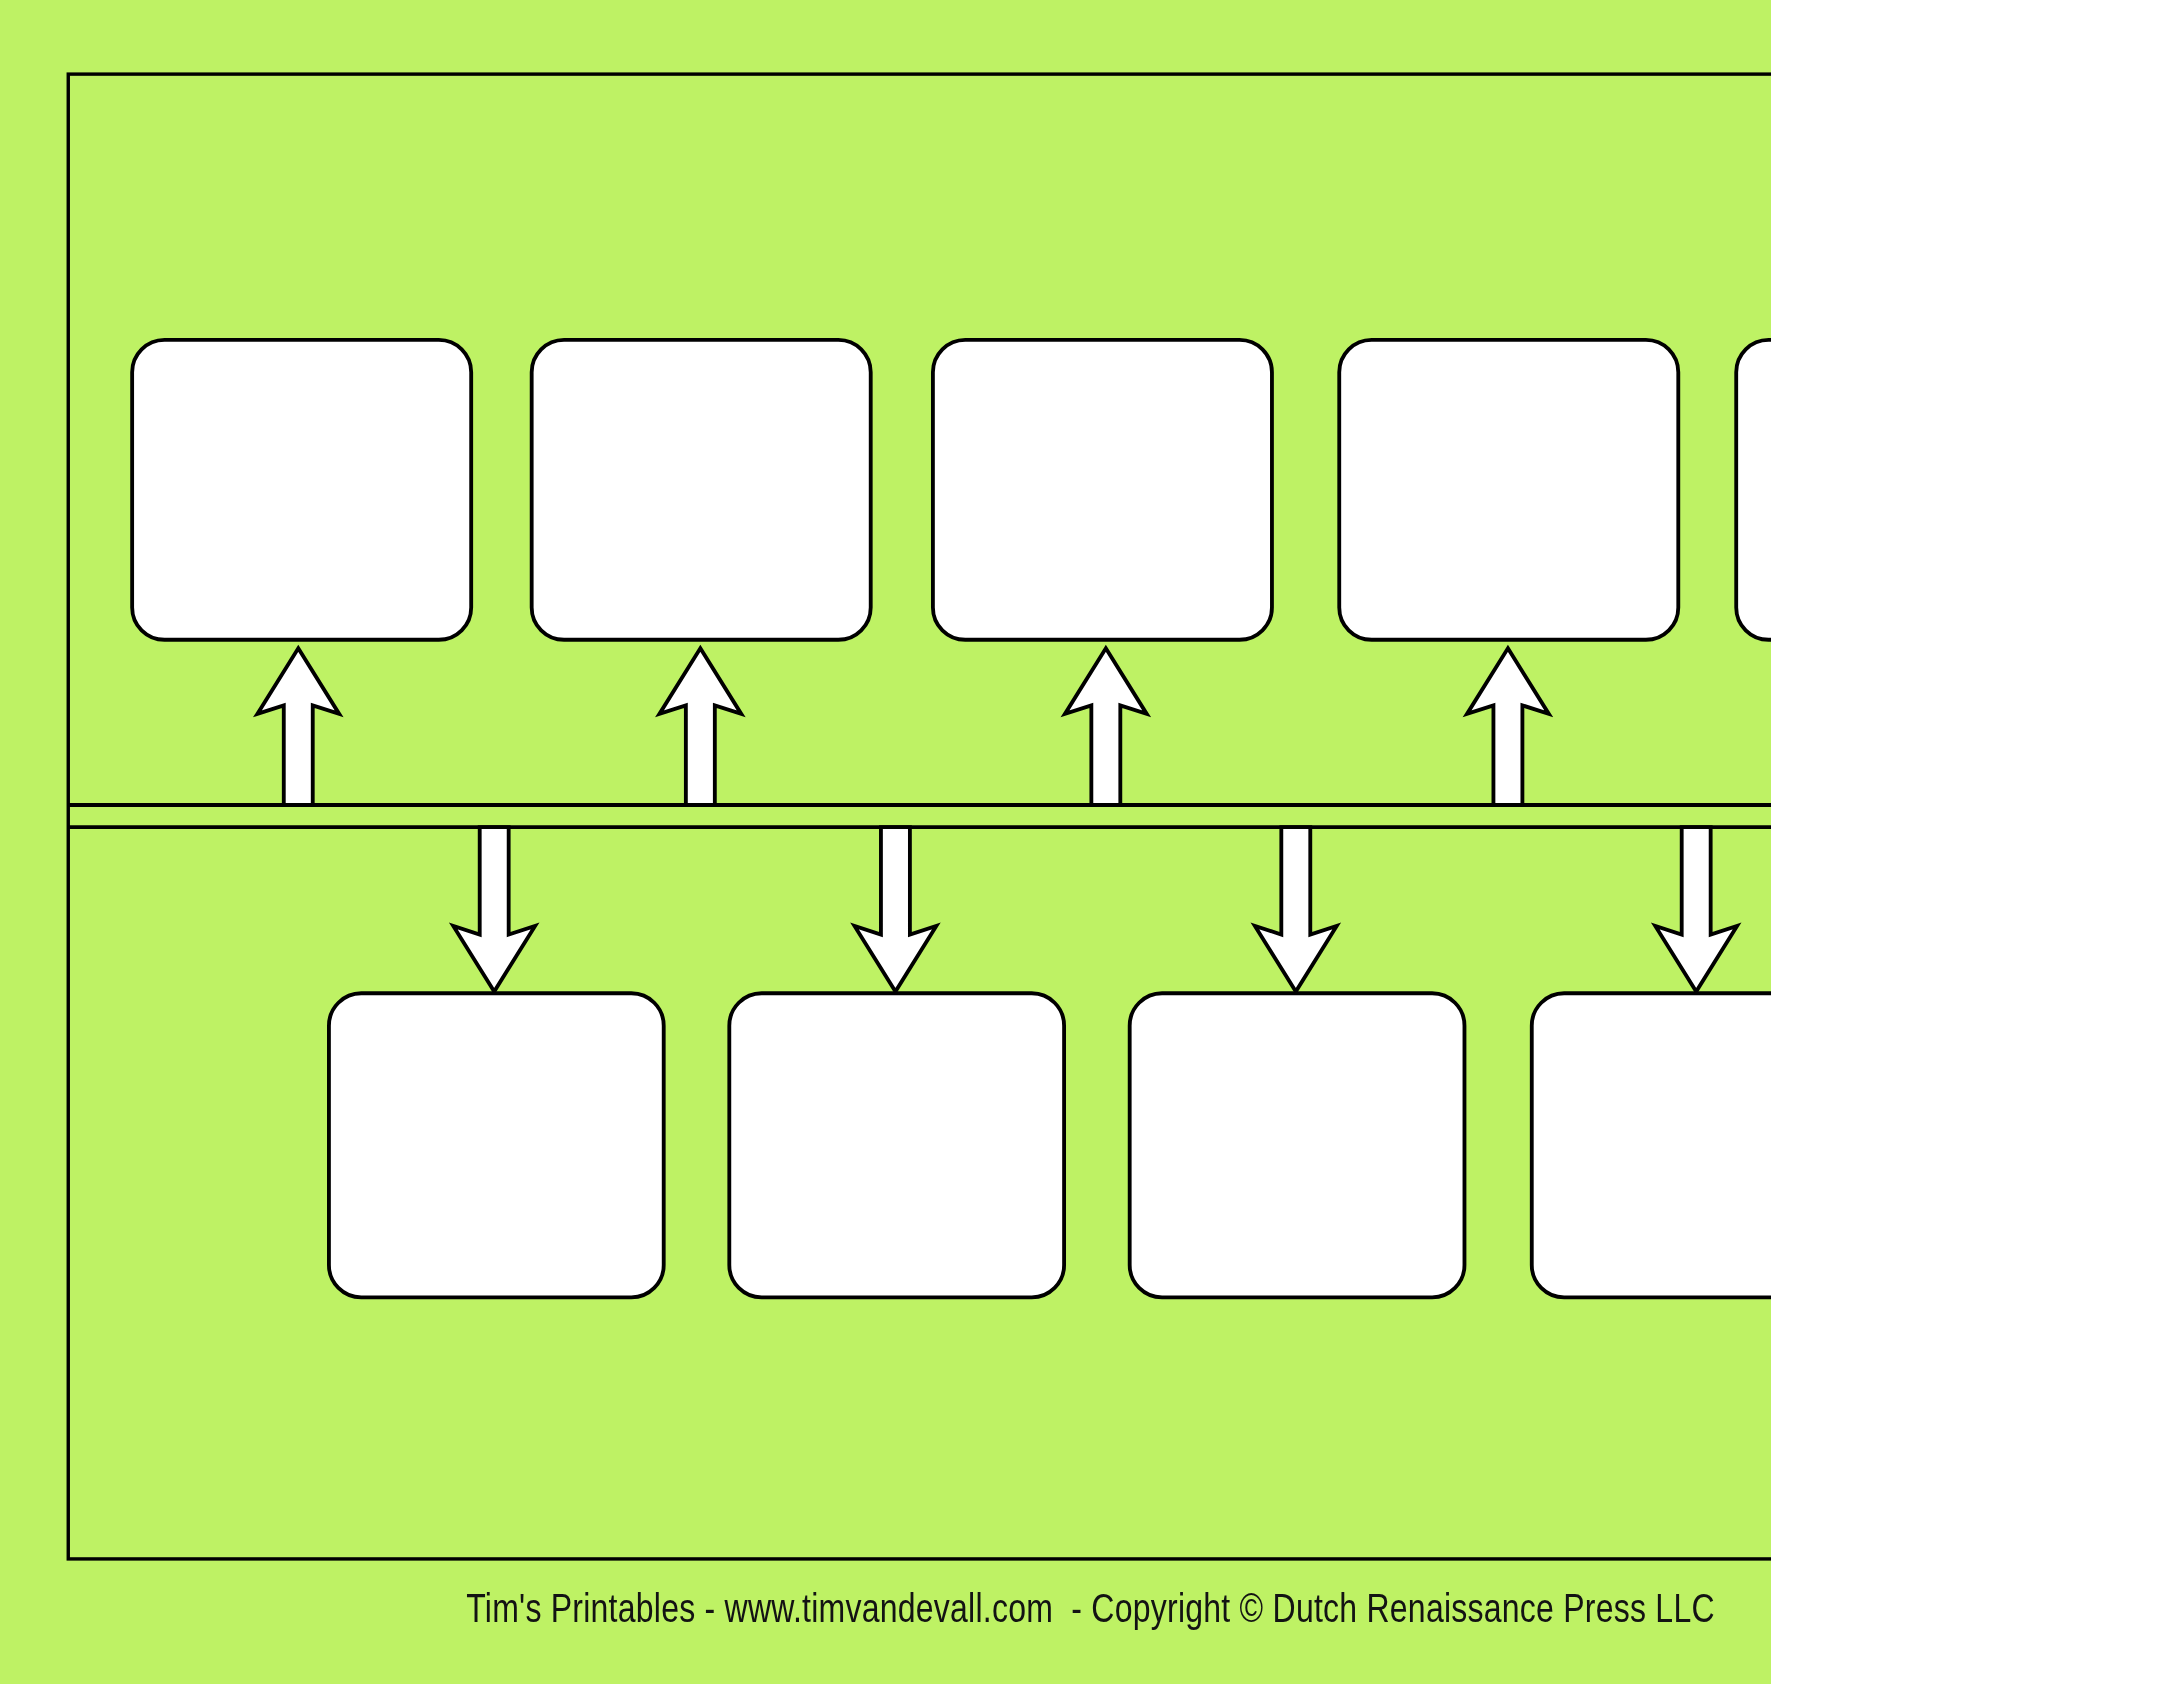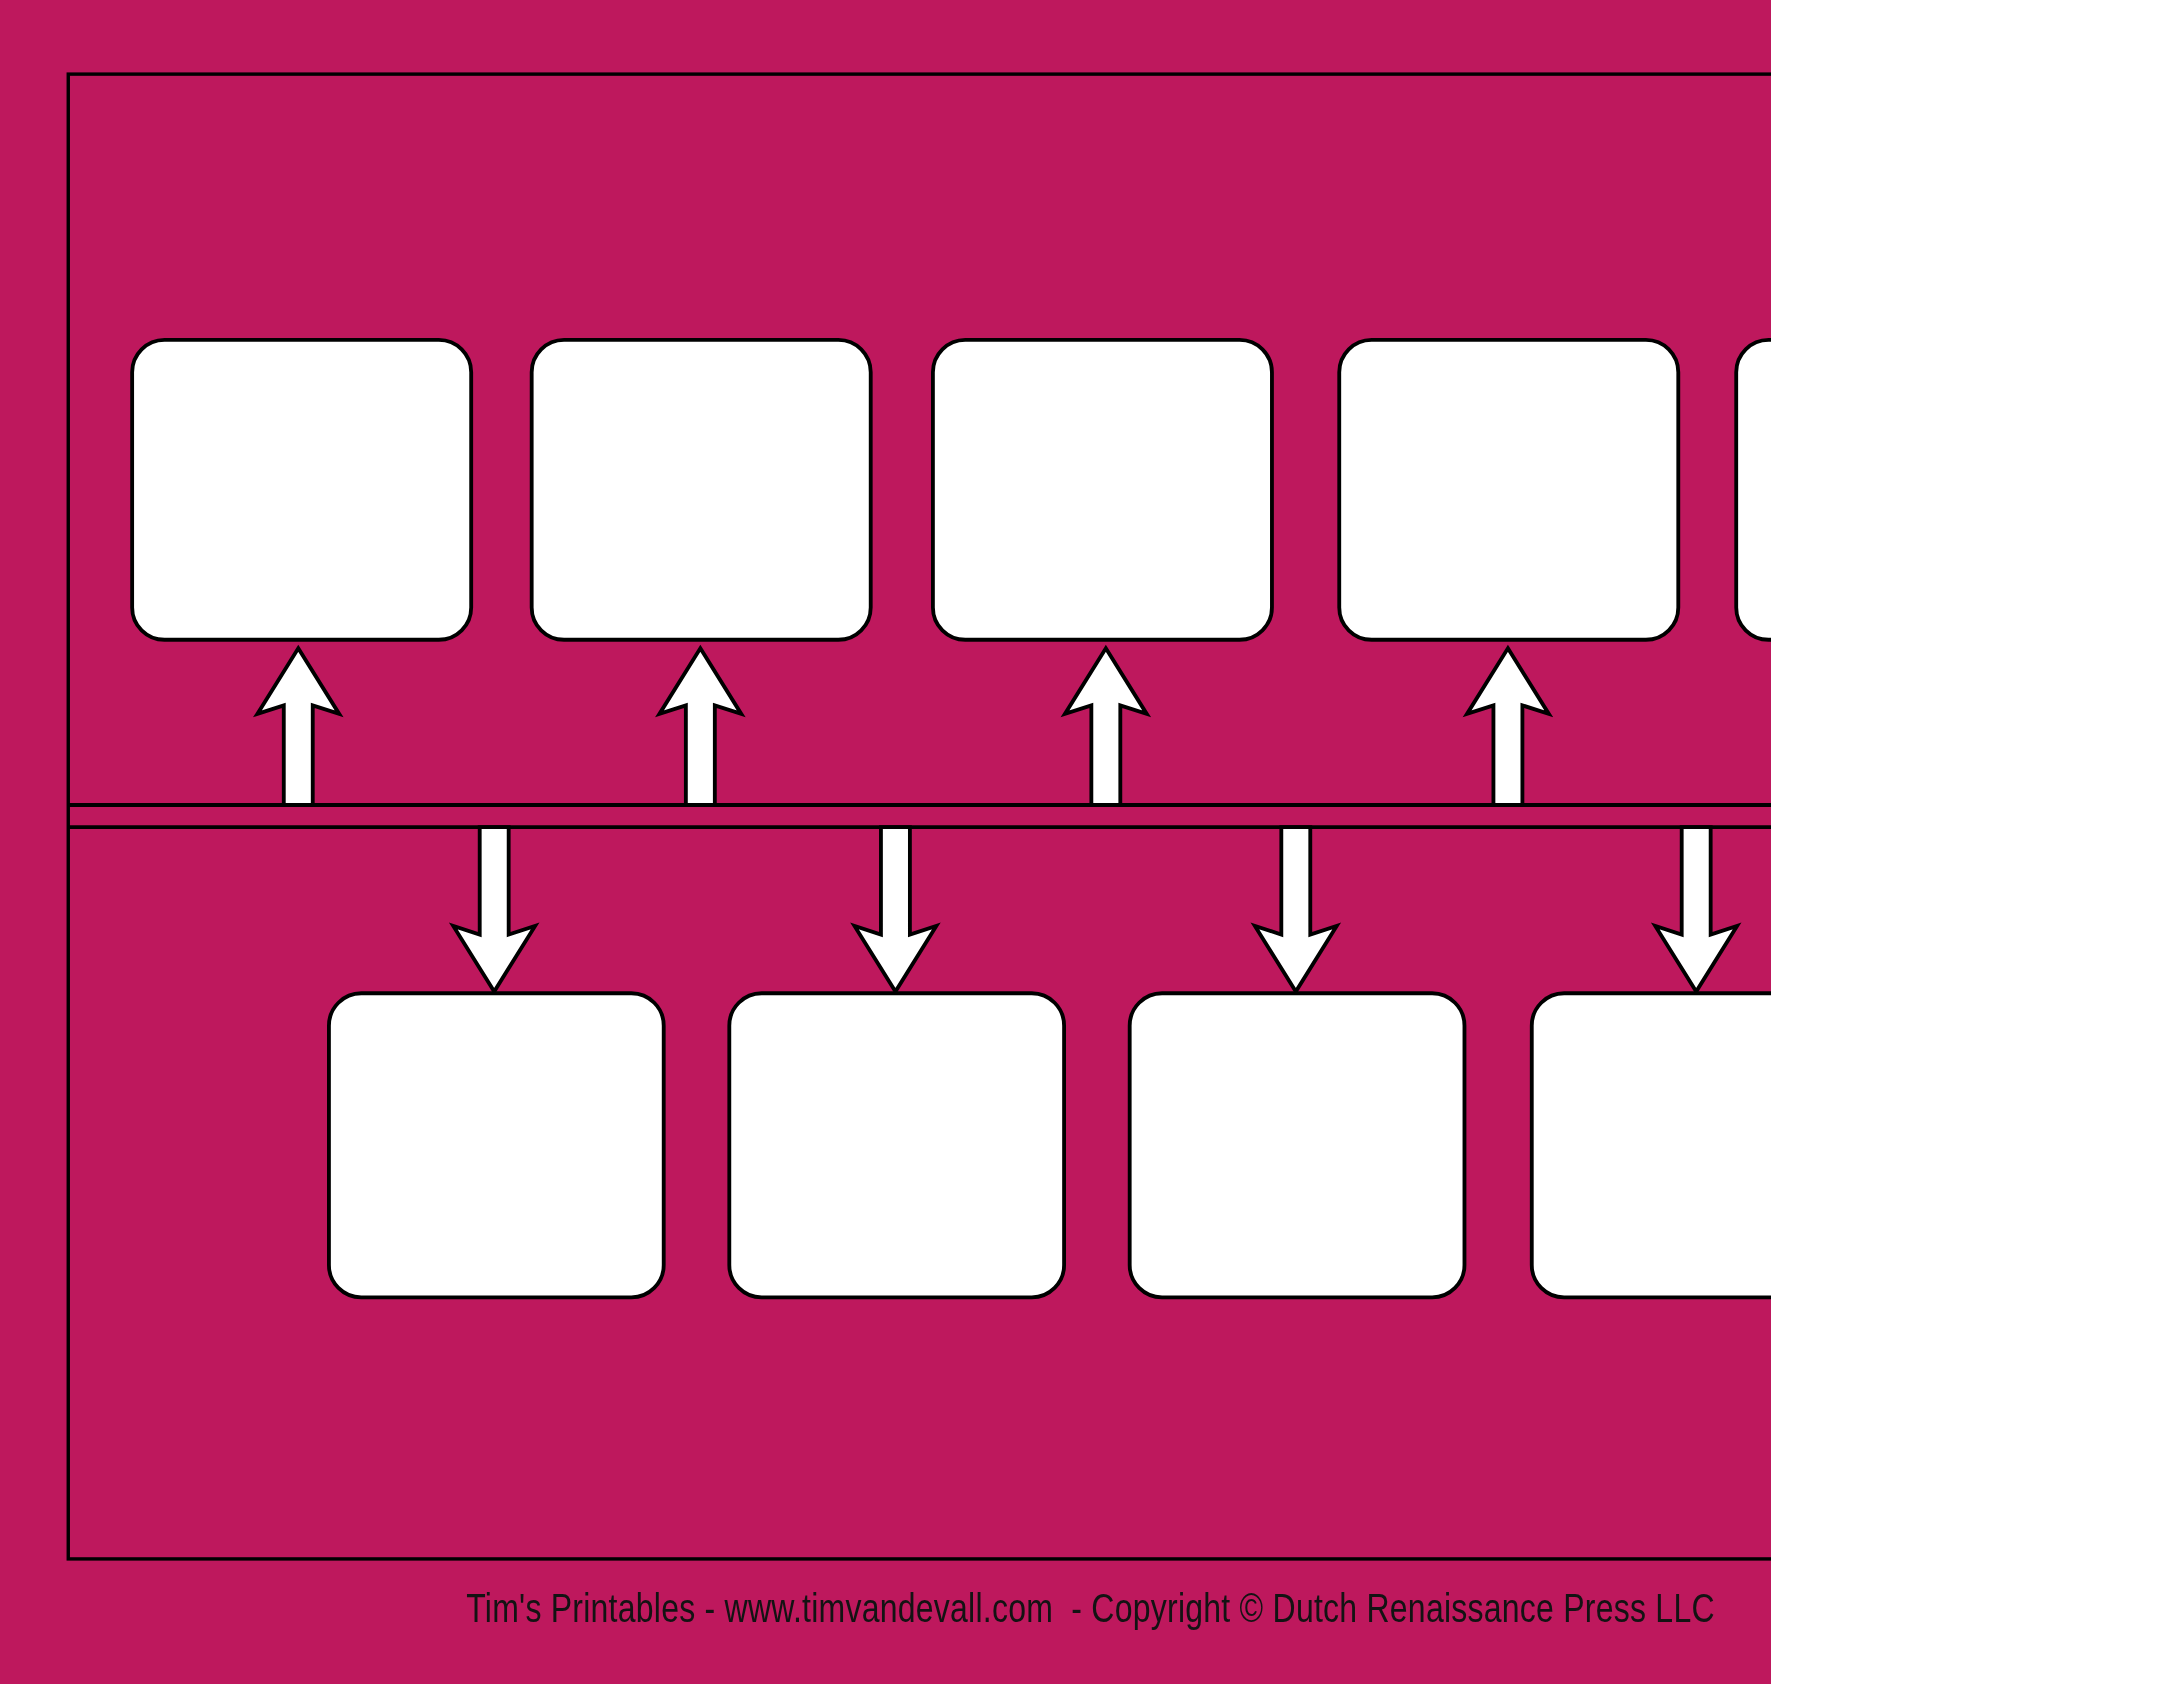--- a/index.html
+++ b/index.html
@@ -8,21 +8,21 @@
     padding: 0;
     background: #ffffff;
   }
   body {
     font-family: "Liberation Sans", sans-serif;
   }
   #page {
     position: relative;
     width: 1771px;
     height: 1685px;
-    background: #be185d;
+    background: #bef264;
     overflow: hidden;
   }
   #worksheet-svg {
     position: absolute;
     left: 0;
     top: 0;
     width: 2181px;
     height: 1685px;
     display: block;
   }

